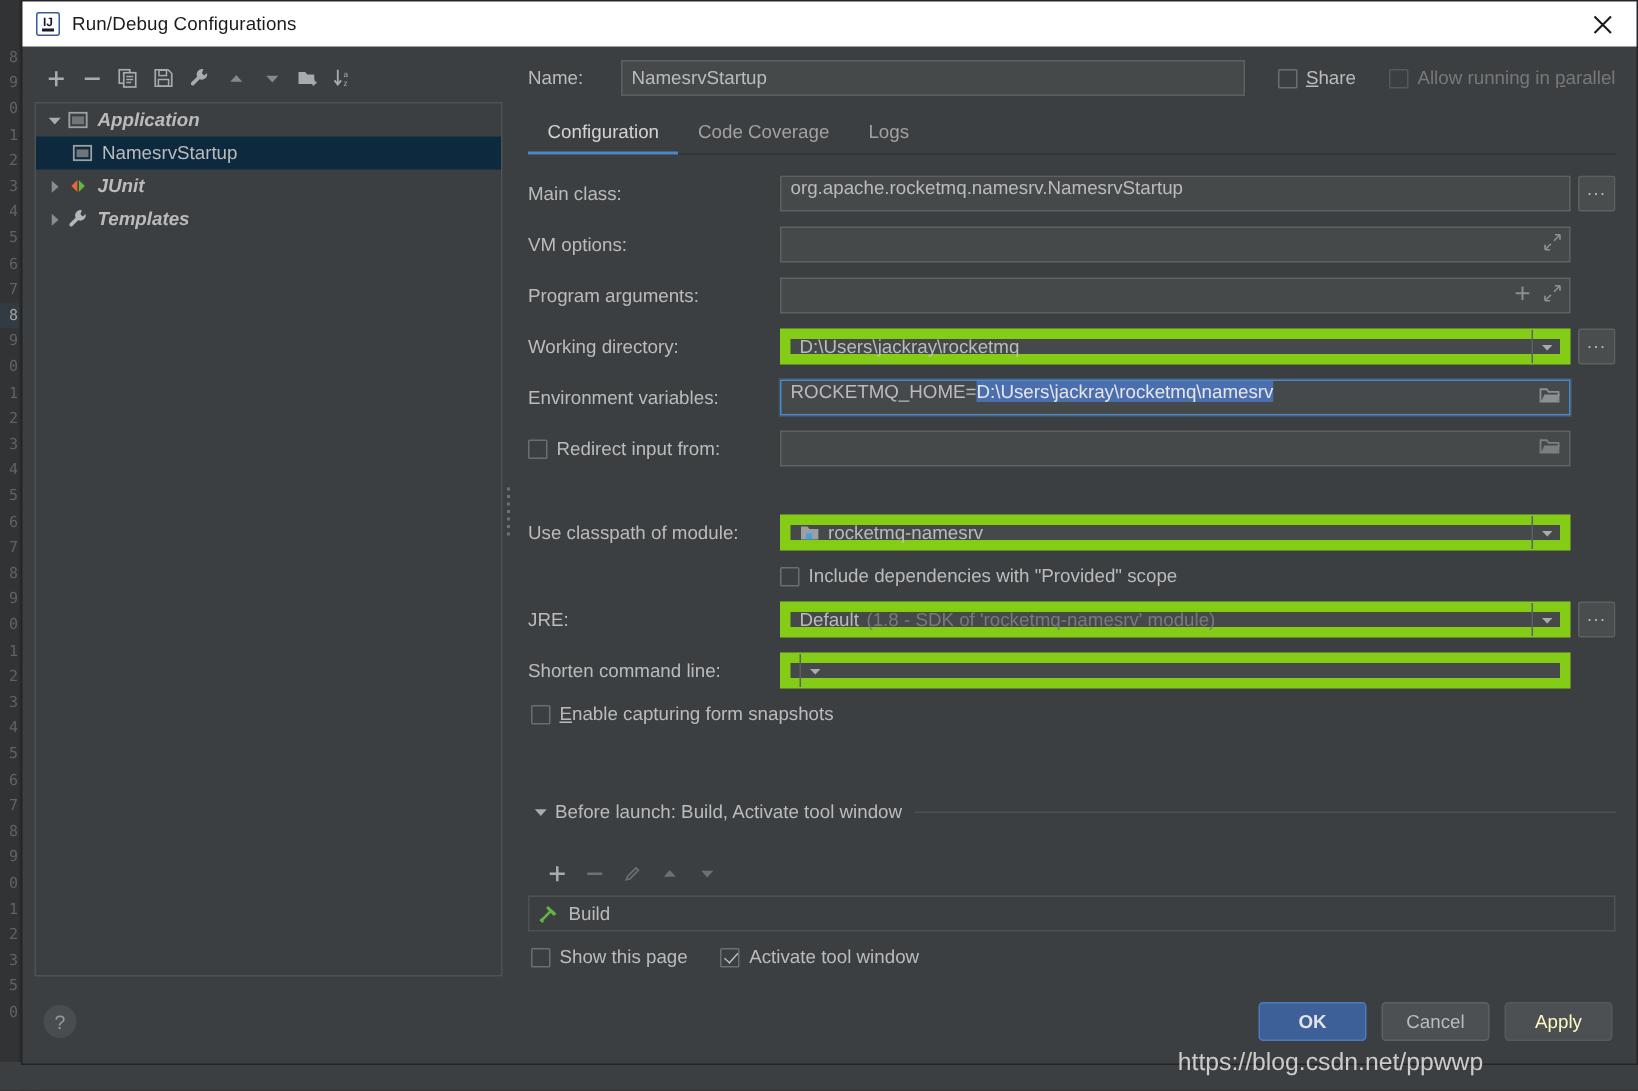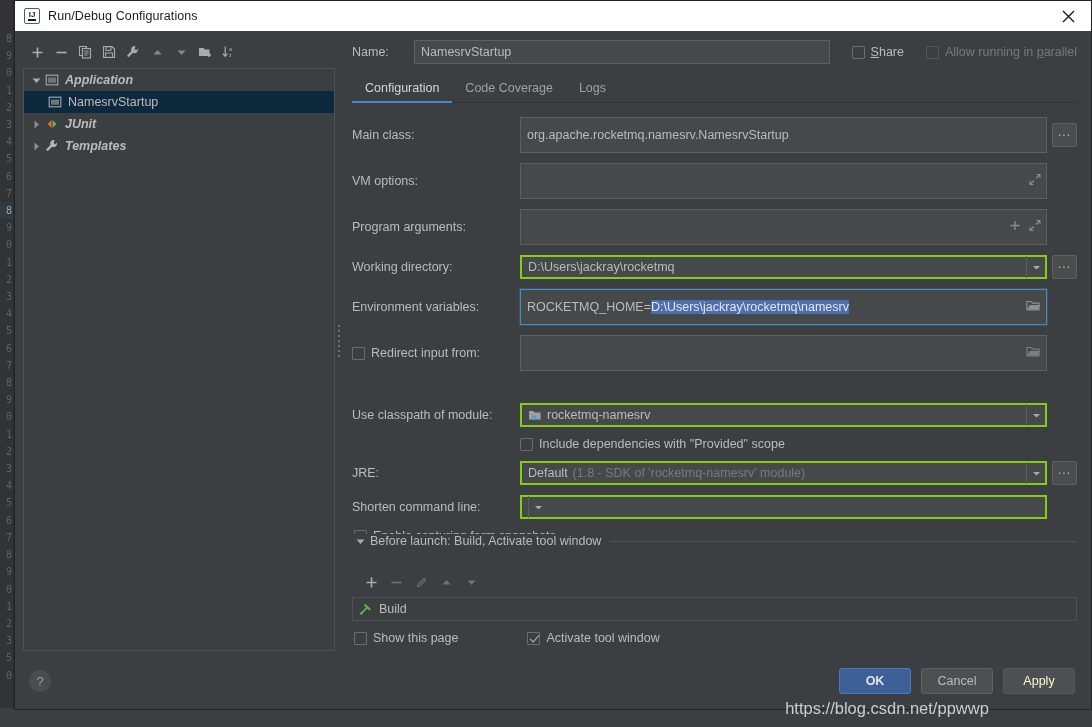--- a/index.html
+++ b/index.html
@@ -260,27 +260,27 @@
     color: #bbbbbb; font-size: 12.5px;
     padding-right: 8px;
   }
   .fctl {
     flex: 1 1 auto;
     display: flex; align-items: center;
     min-width: 0;
   }
   .tfield {
     flex: 1 1 auto;
-    height: 36px;
+    height: 24px;
     background: #45494a;
     border: 1px solid #5e6060;
     color: #bbbbbb;
     font-size: 12.5px;
-    display: flex; align-items: center;
-    padding: 16px 6px;
+    display: flex; align-items: flex-start;
+    padding: 0 6px;
     min-width: 0;
     overflow: hidden;
     white-space: nowrap;
     position: relative;
   }
   .tfield.focused {
     border: 1px solid #4a88c7;
     box-shadow: 0 0 0 1px rgba(74,136,199,.25);
   }
   .tfield.empty { background: #45494a; }
@@ -288,21 +288,21 @@
     position: absolute; right: 5px; top: 50%;
     transform: translateY(-50%);
     display: flex; align-items: center; gap: 8px;
   }
   .tfield .txt { overflow: hidden; text-overflow: clip; white-space: nowrap; }
   .sel-hl { background: #4b6eaf; color: #e6e6e6; }
   .combo {
     flex: 1 1 auto;
     height: 24px;
     background: #45494a;
-    border: 2px solid #84cc16;
+    border: 7px solid #84cc16;
     color: #bbbbbb; font-size: 12.5px;
     display: flex; align-items: center;
     padding: 0 0 0 6px;
     min-width: 0;
     cursor: pointer;
   }
   .combo .ctext {
     flex: 1 1 auto; overflow: hidden; white-space: nowrap;
     display: flex; align-items: center; gap: 5px;
   }
@@ -360,21 +360,20 @@
     display: flex; align-items: center;
     padding-left: 6px;
     color: #bbbbbb; font-size: 12.5px;
     gap: 6px;
     cursor: pointer;
   }
   #bl-checks {
     display: flex; align-items: flex-end;
     margin-top: 10px;
     padding-left: 2px;
-    gap: 47px;
   }
   #bl-checks .cbx-wrap:first-child { margin-left: 0; }
 
   
   #footer {
     height: 58px; flex: 0 0 58px;
     display: flex; align-items: center;
     padding: 0 16px 0 14px;
     position: relative;
   }

